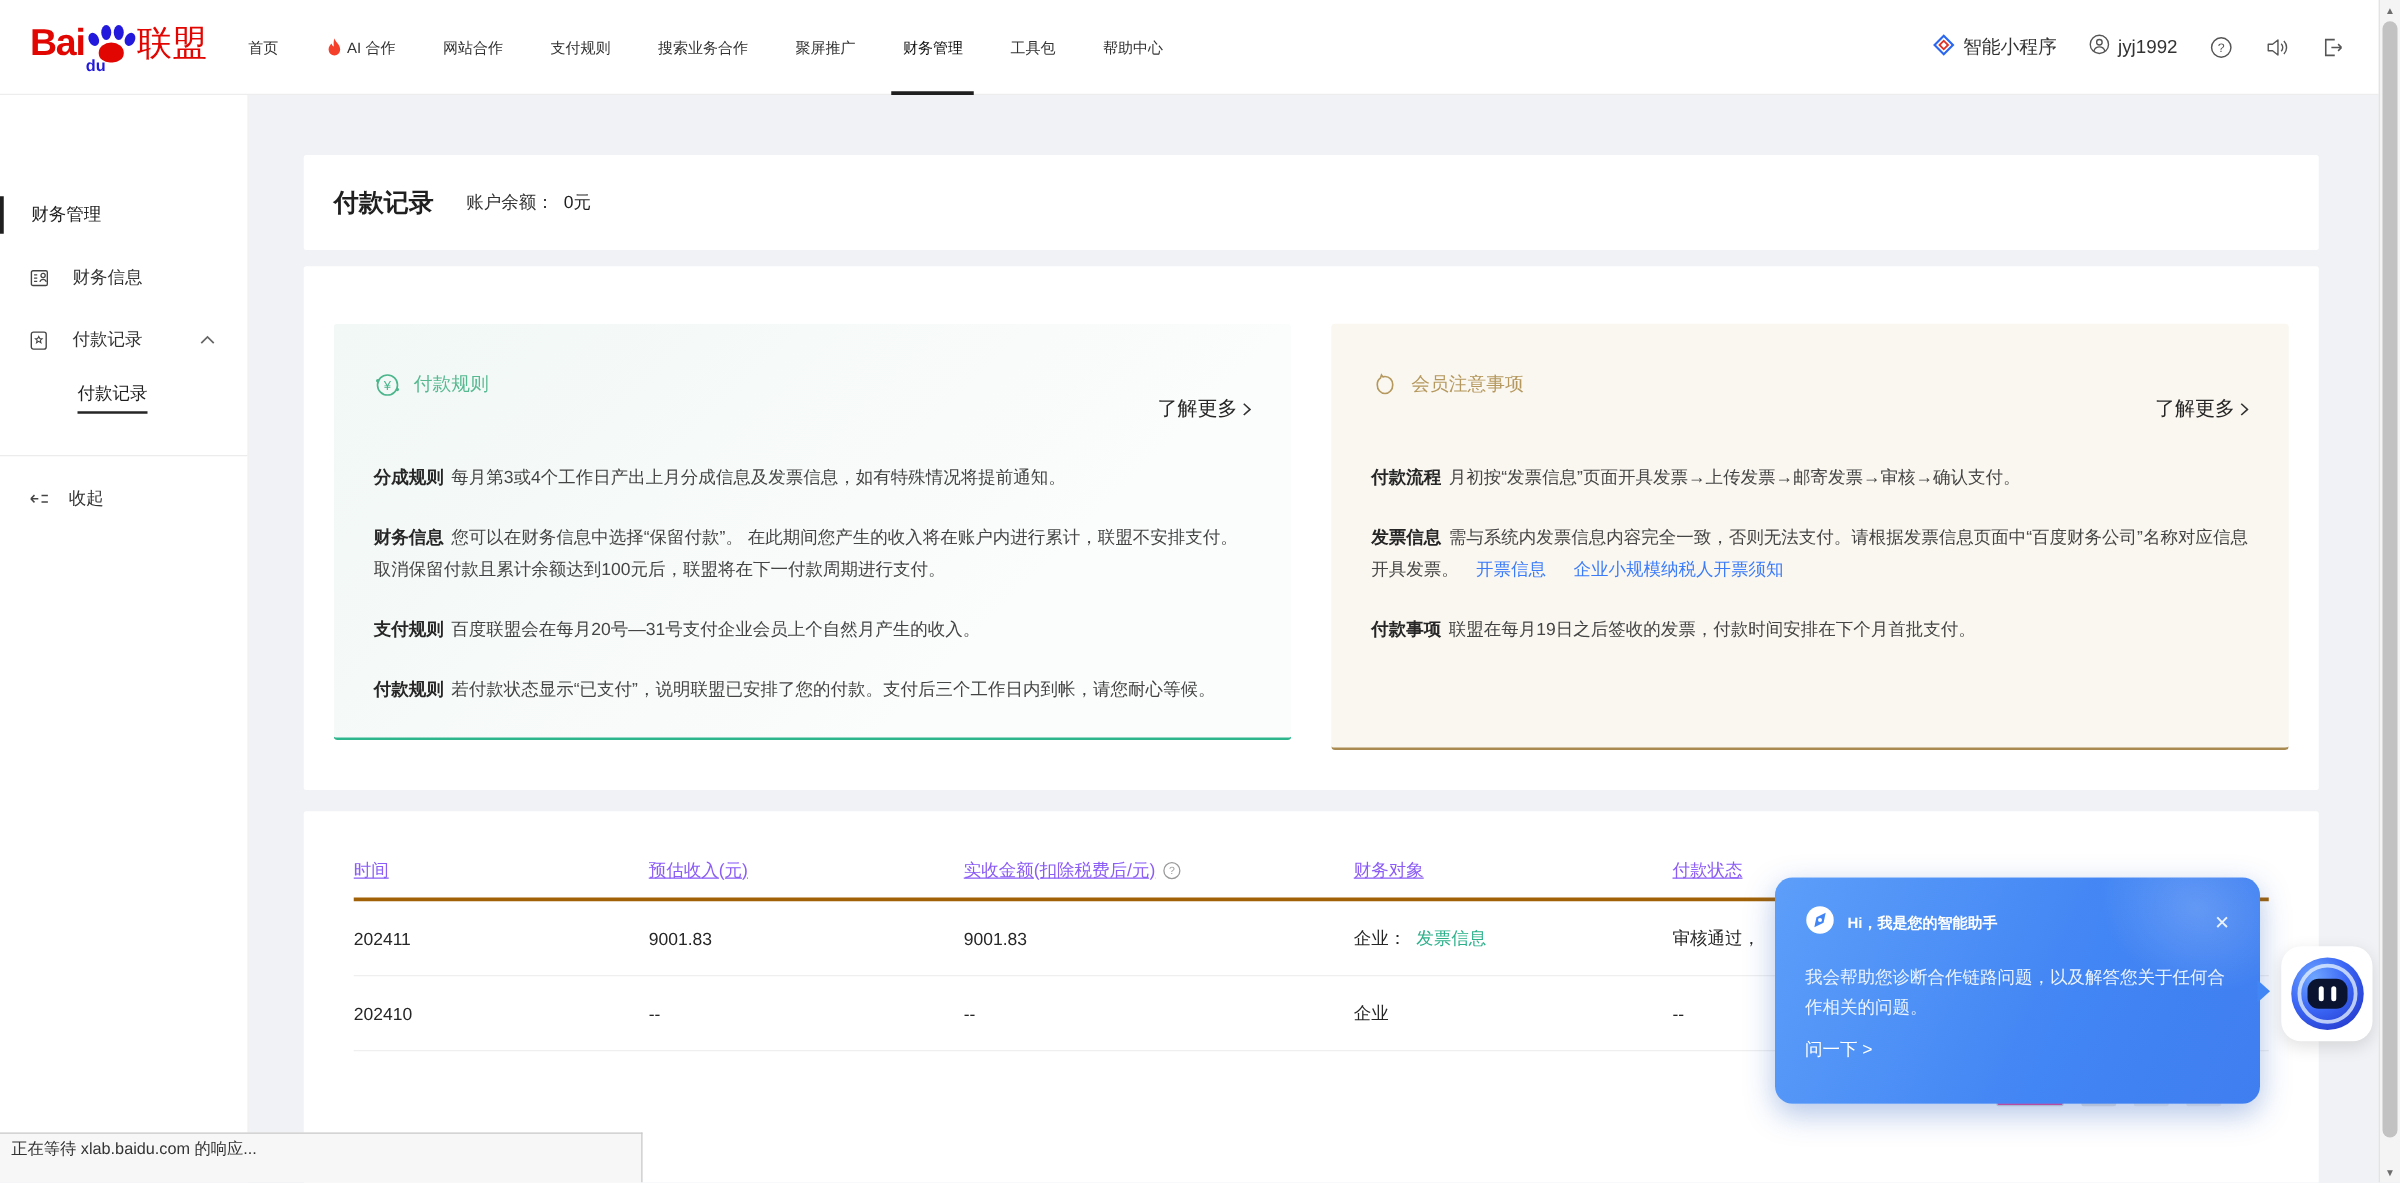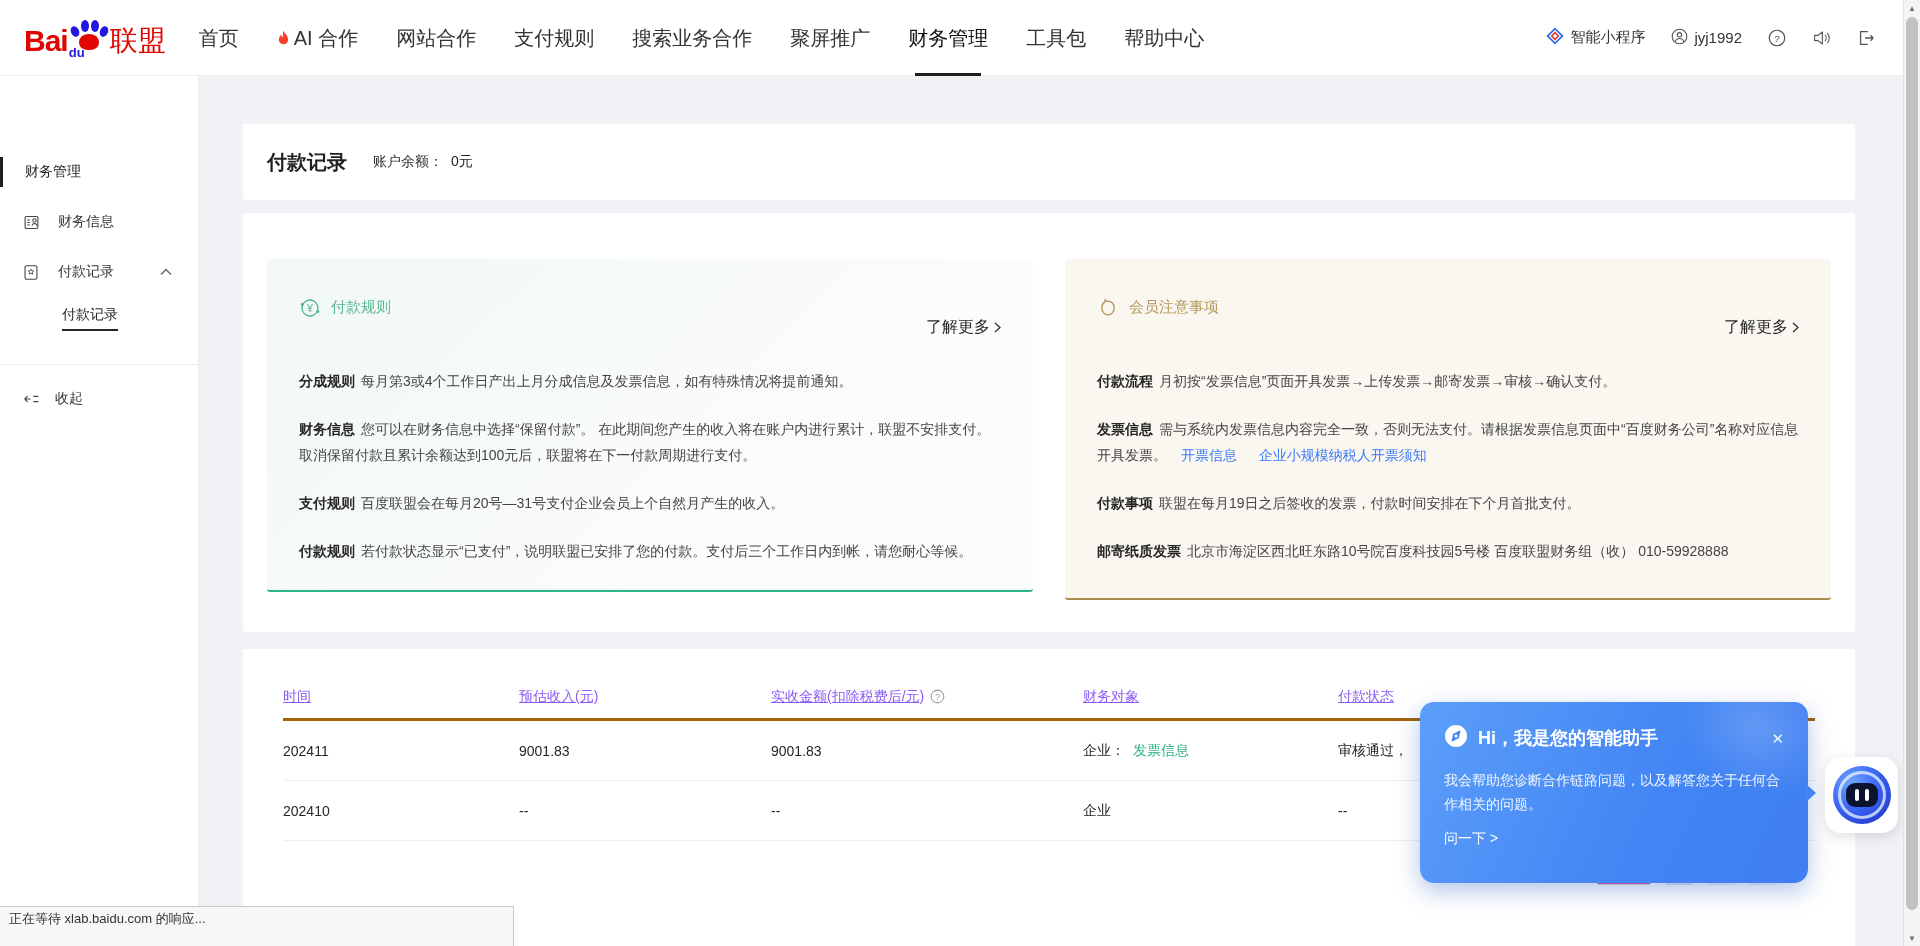--- a/index.html
+++ b/index.html
@@ -10,34 +10,34 @@
     position: relative;
     overflow: hidden;
     color: #262626;
   }
   
   .topnav {
     position: absolute; top:0; left:0; width:1903px; height:76px;
     background:#fff; border-bottom:1px solid #ededed;
     display:flex; align-items:center; padding:0 28px 0 24px; z-index:20;
   }
-  .logo { display:flex; align-items:flex-end; margin-right:14px; cursor:pointer; position:relative; }
+  .logo { display:flex; margin-right:14px; cursor:pointer; position:relative; }
   .logo-bai { font-size:30px; font-weight:bold; color:#e10601; letter-spacing:-1px; line-height:34px;}
   .paw { position:relative; width:40px; height:40px; margin:0 1px; }
   .paw .toe { position:absolute; border-radius:50%; background:#2319dc; }
   .paw .t1 { width:8px; height:11px; left:2px; top:8px; transform:rotate(-25deg); }
   .paw .t2 { width:8px; height:12px; left:12px; top:2px; }
   .paw .t3 { width:8px; height:12px; left:22px; top:2px; }
   .paw .t4 { width:8px; height:11px; left:31px; top:8px; transform:rotate(25deg); }
   .paw .pad { position:absolute; width:20px; height:16px; left:10px; top:16px; border-radius:50% 50% 45% 45%; background:#e10601; }
   .paw .du { position:absolute; left:0px; bottom:-2px; font-size:13px; font-weight:bold; color:#2319dc; }
   .logo-union { font-size:28px; font-weight:normal; color:#e10601; line-height:34px; }
   .nav-items { display:flex; align-items:center; height:76px; }
   .nav-item {
-    position:relative; height:76px; line-height:76px; font-size:20px; color:#333;
+    position:relative; height:76px; line-height:76px; font-size:12px; color:#333;
     margin:0 19px; cursor:pointer; white-space:nowrap; display:flex; align-items:center;
   }
   .nav-item .flame { margin-right:4px; display:inline-flex; }
   .nav-item.active { color:#111; font-weight:500; }
   .nav-item.active::after {
     content:""; position:absolute; bottom:0; left:50%; transform:translateX(-50%);
     width:66px; height:3px; background:#1f1f1f;
   }
   .nav-right { margin-left:auto; display:flex; align-items:center; gap:26px; }
   .nav-right .entry { display:flex; align-items:center; gap:6px; font-size:15px; color:#333; cursor:pointer; white-space:nowrap; }
@@ -101,21 +101,21 @@
     content:""; position:absolute; right:-30px; top:-40px; width:160px; height:130px;
     background:radial-gradient(closest-side, rgba(255,255,255,.18), rgba(255,255,255,0));
     transform:rotate(20deg);
   }
   .pop-tail {
     position:absolute; left:1806px; top:784px; z-index:31;
     width:0; height:0; border-top:9px solid transparent; border-bottom:9px solid transparent;
     border-left:10px solid #4285f4;
   }
   .pop-head { display:flex; align-items:center; gap:10px; }
-  .pop-title { font-size:18px; font-weight:bold; color:#fff; }
+  .pop-title { font-size:12px; font-weight:bold; color:#fff; }
   .pop-close { margin-left:auto; color:#eaf2ff; font-size:15px; cursor:pointer; line-height:1; }
   .pop-body { margin-top:16px; font-size:14px; line-height:24px; color:#eef5ff; width:336px; }
   .pop-cta { margin-top:14px; font-size:14px; color:#fff; cursor:pointer; }
   
   .robot-wrap {
     position:absolute; left:1825px; top:757px; width:73px; height:76px;
     background:#fff; border-radius:16px; box-shadow:0 4px 14px rgba(0,0,0,.12);
     display:flex; align-items:center; justify-content:center; z-index:32; cursor:pointer;
   }
   .robot-face {
@@ -325,21 +325,20 @@
               </svg>
           </span>
         </div>
         <p class="rule-item" style="margin-top:30px;"><b>付款流程</b><span>月初按“发票信息”页面开具发票→上传发票→邮寄发票→审核→确认支付。</span></p>
         <p class="rule-item">
           <b>发票信息</b><span>需与系统内发票信息内容完全一致，否则无法支付。请根据发票信息页面中“百度财务公司”名称对应信息开具发票。</span>
           <a>开票信息</a>
           <a>企业小规模纳税人开票须知</a>
         </p>
         <p class="rule-item"><b>付款事项</b><span>联盟在每月19日之后签收的发票，付款时间安排在下个月首批支付。</span></p>
-        <p class="rule-item"><b>邮寄纸质发票</b><span>北京市海淀区西北旺东路10号院百度科技园5号楼 百度联盟财务组（收） 010-59928888</span></p>
       </div>
     </div>
   </div>
 
   <div class="card card-table">
     <div class="tbl-head">
       <div class="th">时间</div>
       <div class="th">预估收入(元)</div>
       <div class="th">
         <span>实收金额(扣除税费后/元)</span>

